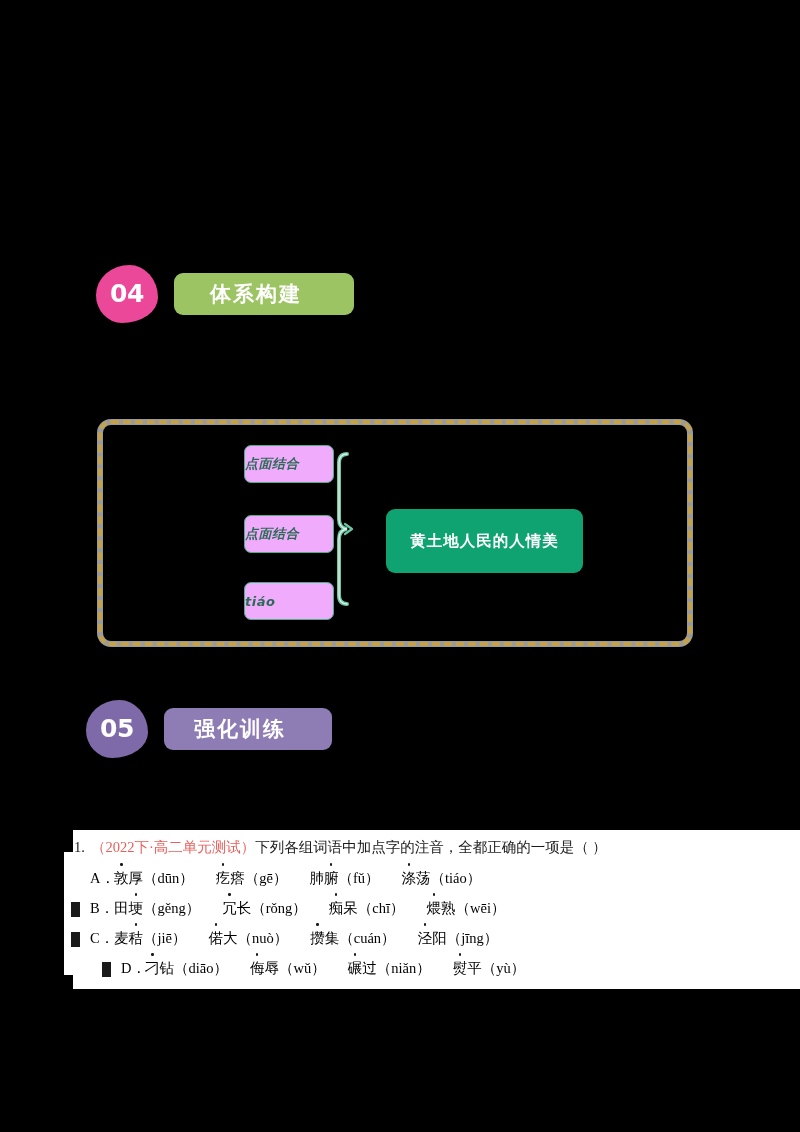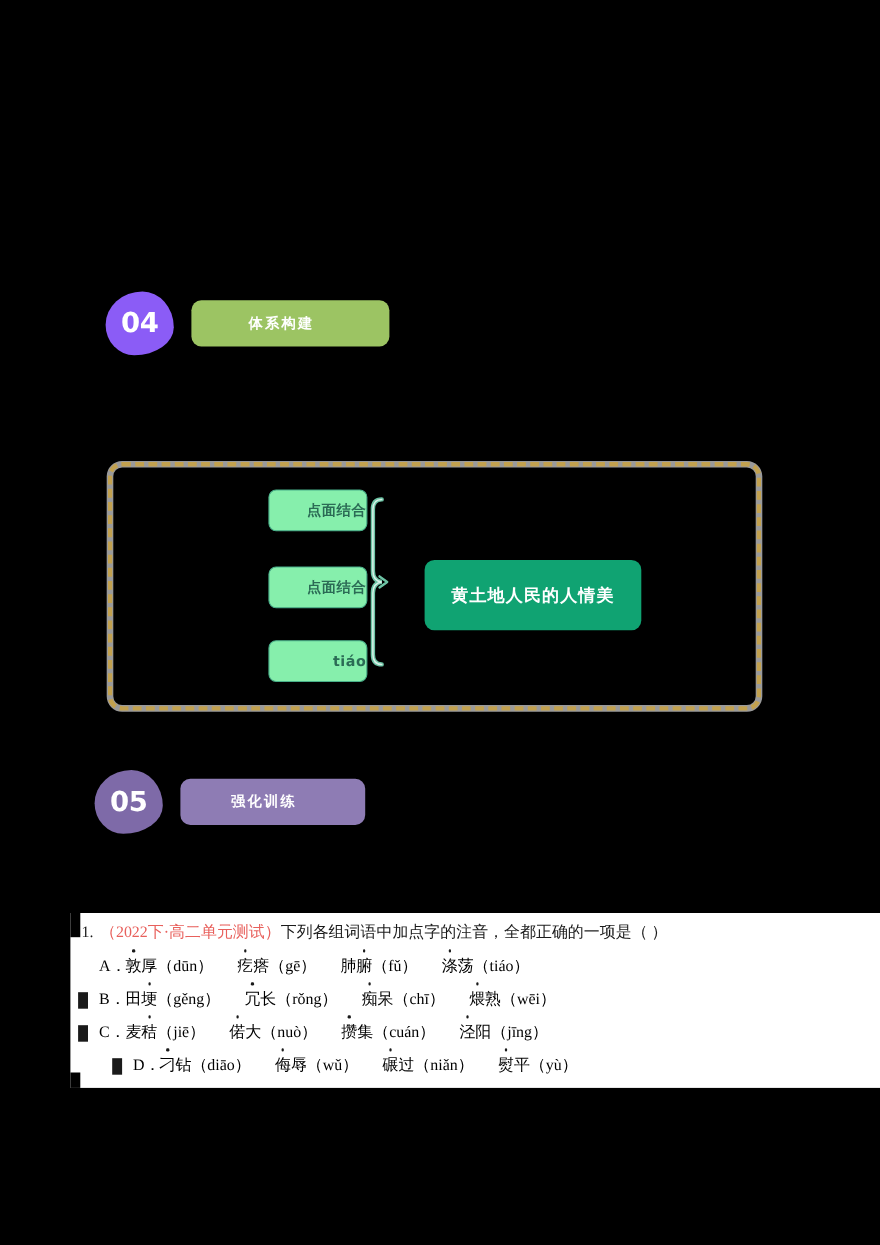--- a/index.html
+++ b/index.html
@@ -49,21 +49,21 @@
     border-radius: 9px;
     z-index: 2;
     display: flex;
     align-items: center;
     justify-content: center;
   }
   .header-bar-title {
     color: #ffffff;
     font-family: "DejaVu Sans", sans-serif;
     font-weight: bold;
-    font-size: 13px;
+    font-size: 21px;
     letter-spacing: 2px;
     transform: translateX(-8px);
   }
 
   
   #diagram-region {
     position: absolute;
     left: 97px;
     top: 419px;
     width: 596px;
@@ -81,28 +81,29 @@
     inset: 1px;
     border: 4px dashed #c2a14f;
     border-radius: 13px;
     box-sizing: border-box;
   }
 
   .node-sub {
     position: absolute;
     width: 90px;
     height: 38px;
-    background: #86efac;
+    background: #f0abfc;
     border: 1.6px solid #49b08a;
     border-radius: 7px;
     display: flex;
     align-items: center;
-    justify-content: flex-end;
+    justify-content: flex-start;
     box-shadow: 2px 2px 3px rgba(0,0,0,0.35);
     box-sizing: border-box;
+    font-style: italic;
   }
   .node-sub span {
     color: #2b6b55;
     font-family: "DejaVu Sans", sans-serif;
     font-weight: bold;
     font-size: 13px;
     letter-spacing: 0.5px;
   }
   #node-sub-0 { left: 147px; top: 26px; }
   #node-sub-1 { left: 147px; top: 96px; }
@@ -207,21 +208,21 @@
     width: 9px;
     height: 15px;
     background: #1a1a1a;
     top: 3px;
   }
 </style>
 </head>
 <body>
 
 <div class="section-header" id="section-04" style="left:96px; top:265px; width:260px; height:60px;">
-  <div class="badge-blob" id="badge-04" style="background: #8b5cf6;">
+  <div class="badge-blob" id="badge-04" style="background: #ec4899;">
     <span class="badge-num">04</span>
   </div>
   <div class="header-bar" id="bar-04" style="left: 78px; width: 180px; background: rgb(156, 196, 99);">
     <span class="header-bar-title">体系构建</span>
   </div>
 </div>
 
 <div id="diagram-region">
   <div class="diagram-frame-outer"></div>
   <div class="diagram-frame-inner"></div>

